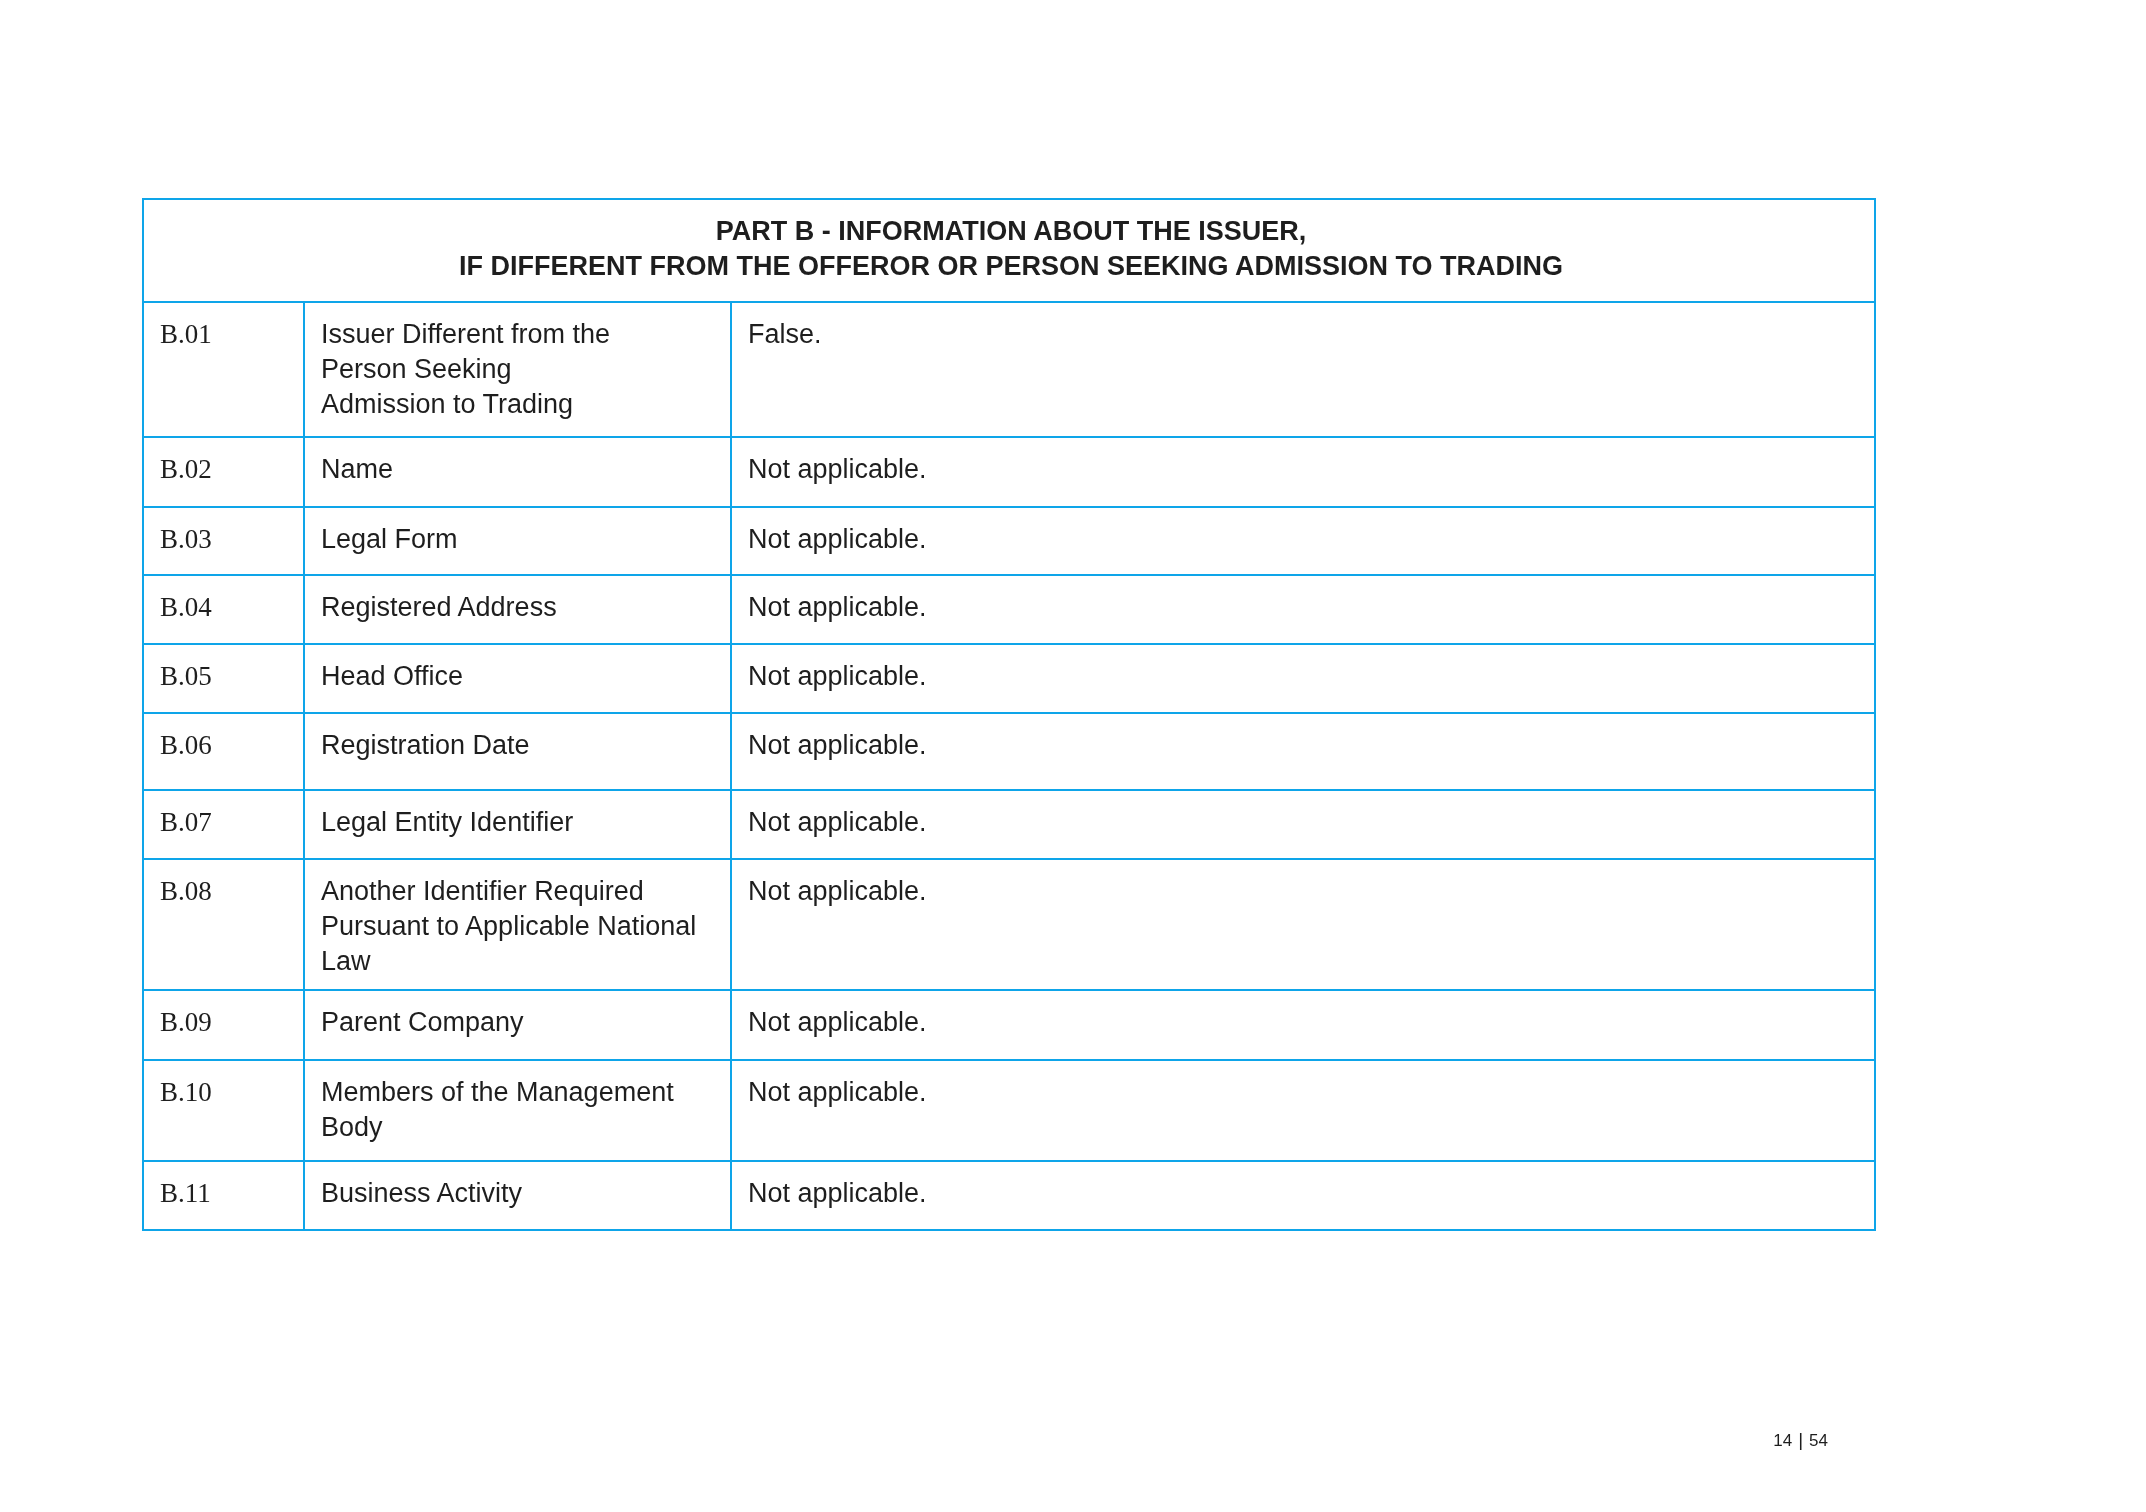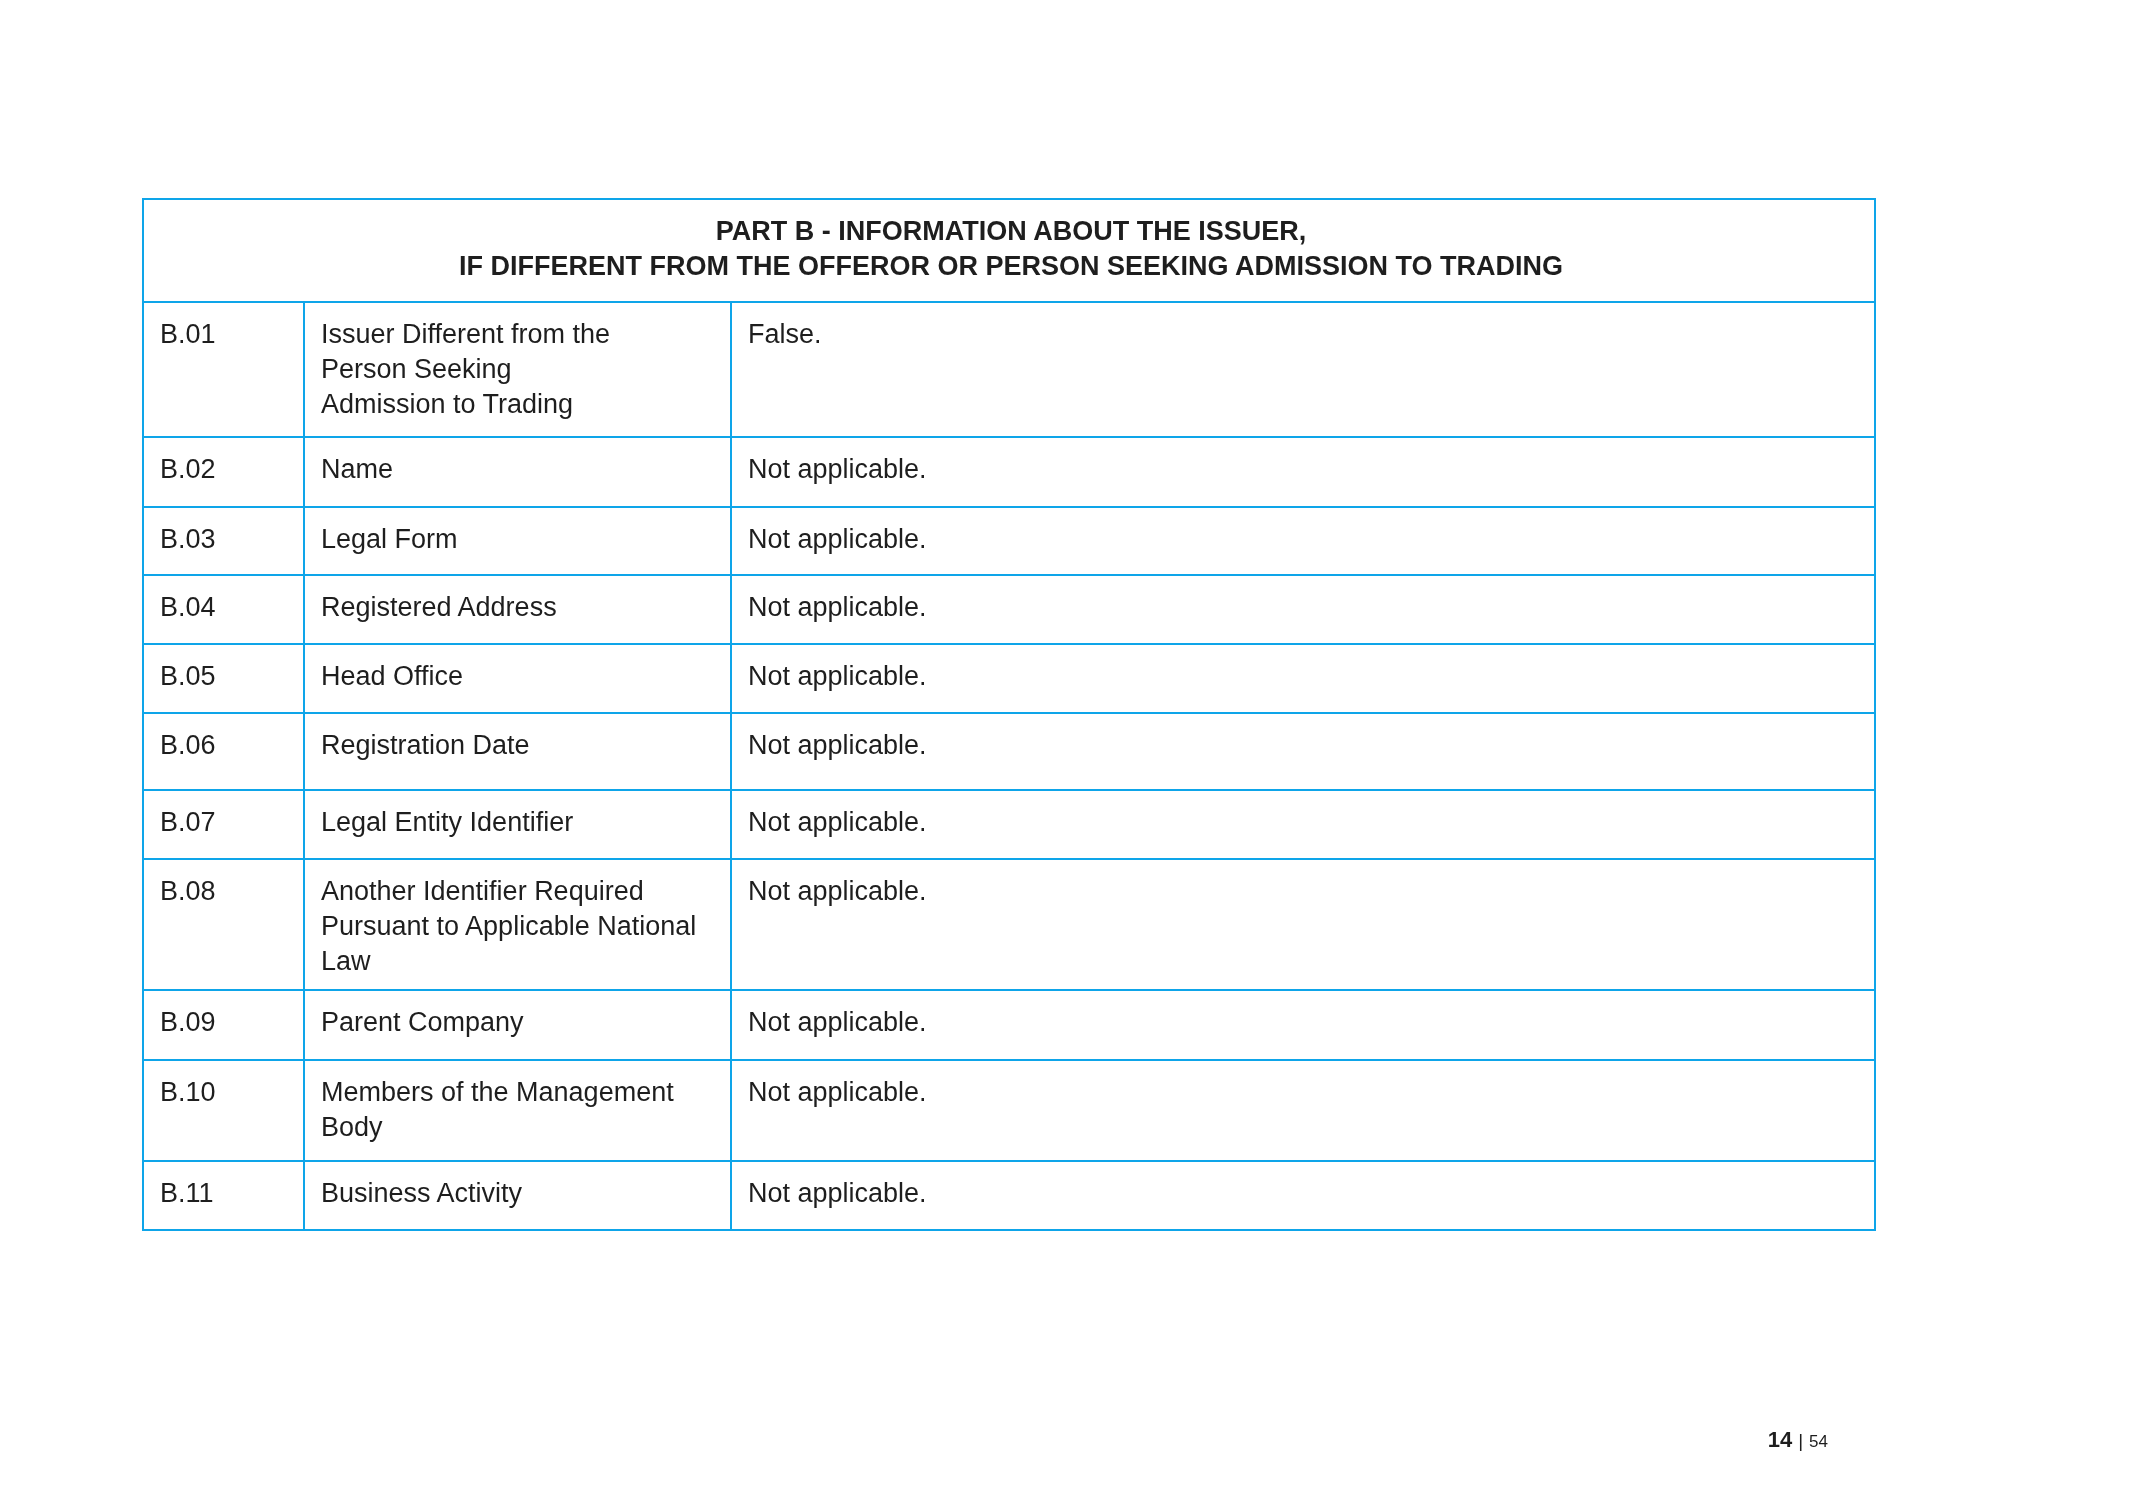--- a/index.html
+++ b/index.html
@@ -37,41 +37,42 @@
     font-weight: bold;
     font-size: 30px;
     line-height: 37px;
     vertical-align: middle;
     white-space: pre-line;
     padding: 6px 20px;
   }
   td.code-cell {
     vertical-align: middle;
     padding: 0 4px 0 16px;
+    font-family: Liberation Serif, serif;
   }
   td.label-cell {
     padding-left: 15px;
     white-space: pre-line;
   }
   td.value-cell {
     padding-left: 27px;
     border-radius: 30px;
   }
   .footer {
     position: absolute;
     top: 1429px;
     right: 318px;
     font-size: 17px;
     line-height: 22px;
     color: #1e1e1e;
     white-space: nowrap;
   }
   .footer .page-num {
-    font-weight: bold;
-    font-size: 22px;
+    font-weight: normal;
+    font-size: 17px;
   }
   .footer .sep {
     font-weight: normal;
     font-size: 19px;
     padding: 0 6px;
   }
   .footer .total-num {
     font-size: 17px;
   }
 </style>

